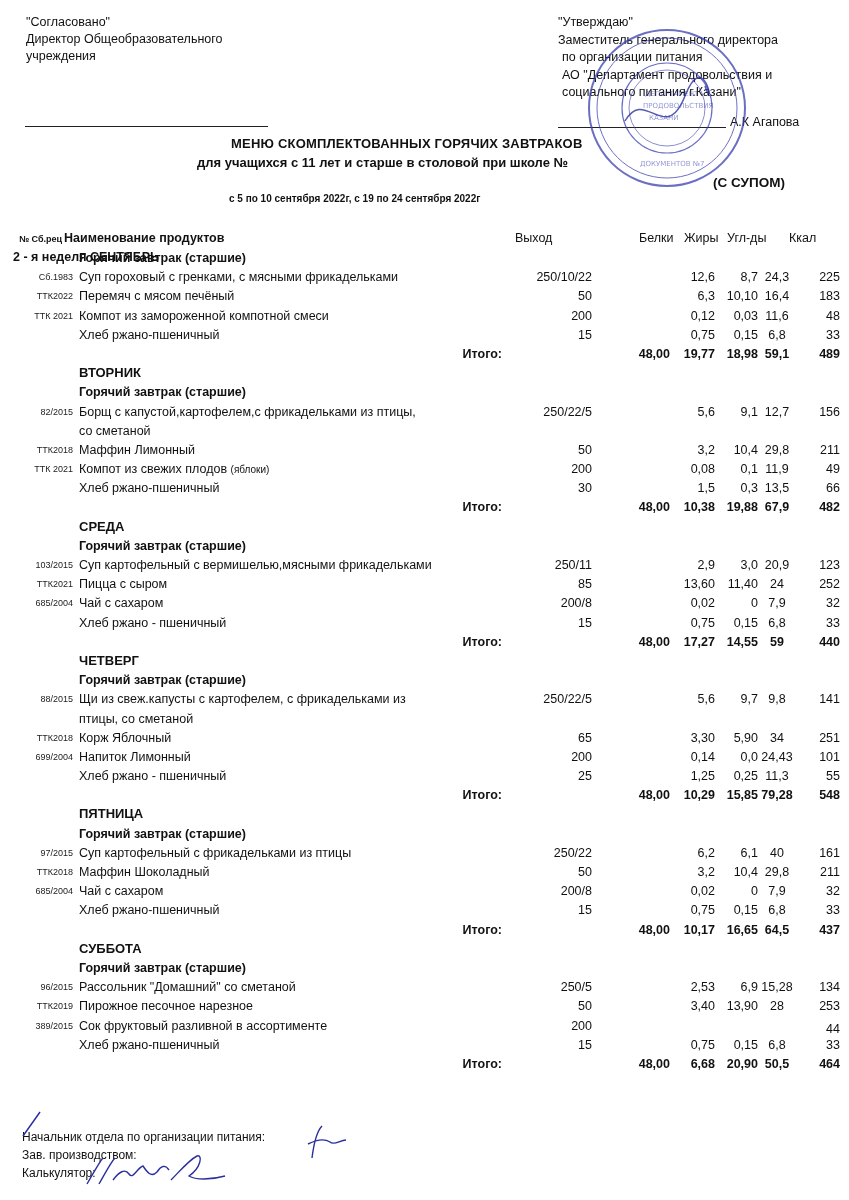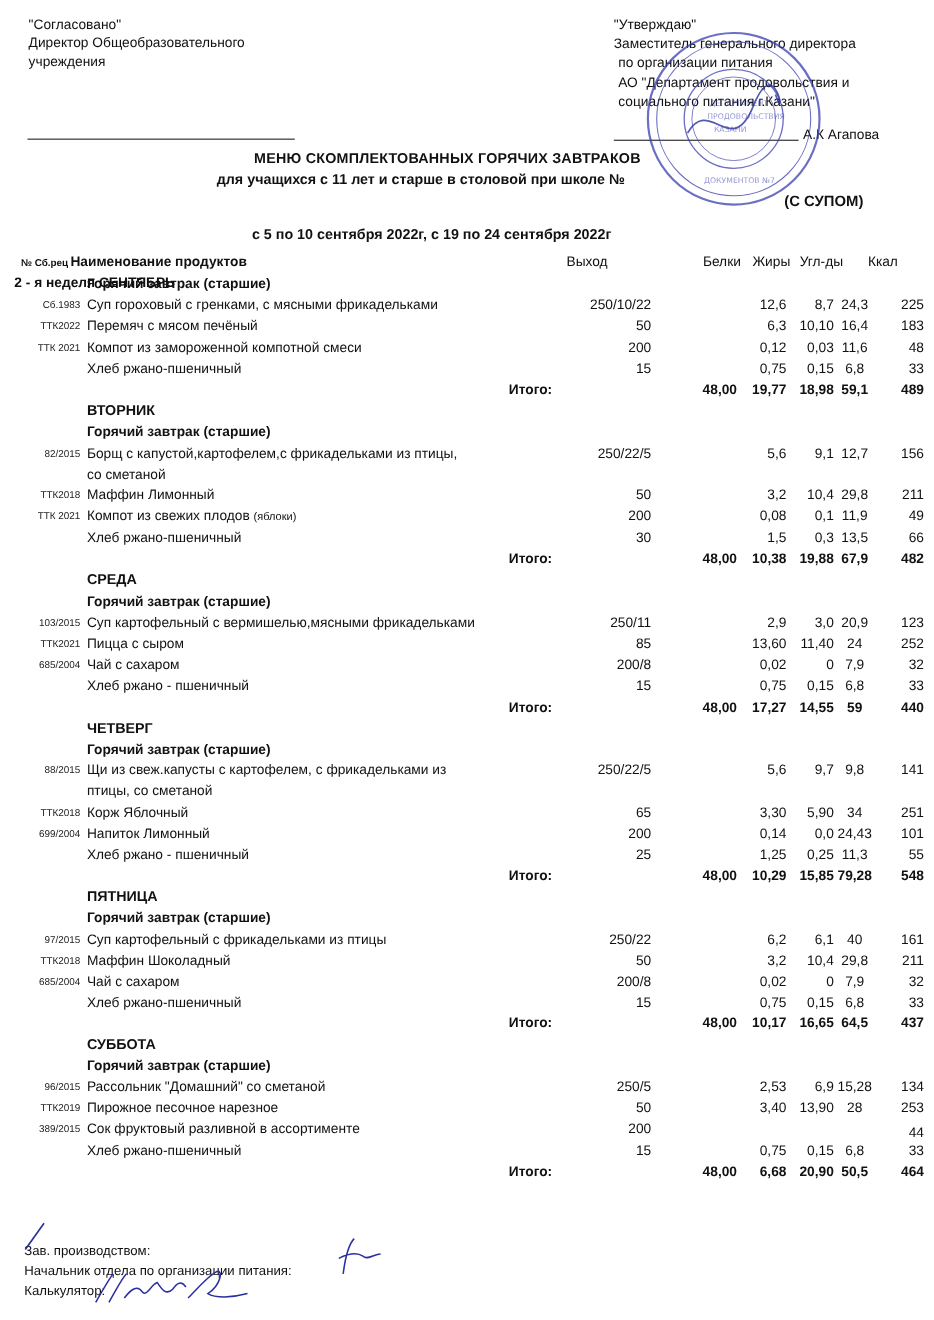--- a/index.html
+++ b/index.html
@@ -6,21 +6,21 @@
   body { width: 849px; height: 1200px; position: relative; overflow: hidden;
          font-family: "Liberation Sans", sans-serif; color: #111; }
   .abs { position: absolute; white-space: nowrap; }
   .hdr-left { left: 26px; top: 14px; font-size: 12.5px; line-height: 17px; }
   .hdr-right { left: 558px; top: 14px; font-size: 12.5px; line-height: 17.5px; }
   .hdr-right .ind { padding-left: 4px; }
   .sig-line { position: absolute; height: 1px; background: #222; }
   .title1 { left: 231px; top: 136px; font-size: 13px; font-weight: bold; letter-spacing: 0.2px; }
   .title2 { left: 197px; top: 155px; font-size: 13px; font-weight: bold; }
   .title3 { left: 713px; top: 175px; font-size: 13.5px; font-weight: bold; }
-  .title4 { left: 229px; top: 193px; font-size: 13px; font-weight: bold; margin-top: 12px; }
+  .title4 { left: 229px; top: 193px; font-size: 10px; font-weight: bold; }
   .week { left: 13px; top: 211px; font-size: 12.5px; font-weight: bold; margin-top: 39px; }
   .colhdr { top: 231px; font-size: 12.5px; }
   table.menu { position: absolute; left: 8px; top: 249px; border-collapse: collapse; font-size: 12.5px; }
   table.menu td { padding: 0; height: 19.2px; vertical-align: top; line-height: 18px; }
   td.c-code { width: 65px; font-size: 9px; text-align: right; padding-right: 6px !important; color: #222; }
   td.c-name { width: 423px; }
   td.c-out { width: 90px; text-align: right; }
   td.c-sum { width: 78px; text-align: right; }
   td.c-b { width: 45px; text-align: right; }
   td.c-z { width: 43px; text-align: right; }
@@ -436,22 +436,22 @@
         <td class="c-sum">48,00</td>
         <td class="c-b">6,68</td>
         <td class="c-z">20,90</td>
         <td class="c-u">50,5</td>
         <td class="c-k">464</td>
       </tr>
     </tbody>
 </table>
 
 <div class="abs footer">
+  <div>Начальник  отдела по организации питания:</div>
   <div>Зав. производством:</div>
-  <div>Начальник  отдела по организации питания:</div>
   <div>Калькулятор:</div>
 </div>
 <svg class="sig" style="left:18px; top:1108px;" width="30" height="32">
   <path d="M5 28 L 22 4" stroke="#2b2f9e" stroke-width="1.5" fill="none"></path>
 </svg>
 <svg class="sig" style="left:300px; top:1122px;" width="50" height="40">
   <path d="M12 36 C 14 20, 18 8, 22 4 M8 22 C 16 18, 24 16, 30 20 C 34 24, 40 18, 46 18" stroke="#2b2f9e" stroke-width="1.4" fill="none"></path>
 </svg>
 <svg class="sig" style="left:85px; top:1150px;" width="150" height="40">
   <path d="M2 34 C 10 20, 16 10, 18 8 M14 34 C 22 20, 26 12, 30 8 M28 30 C 34 22, 40 18, 44 24 C 48 30, 52 18, 58 16 C 62 22, 66 28, 72 22 C 76 16, 80 14, 84 20 M86 30 C 94 22, 104 10, 112 6 C 118 4, 116 18, 104 26 C 110 30, 126 30, 140 26" stroke="#2b2f9e" stroke-width="1.4" fill="none"></path>

